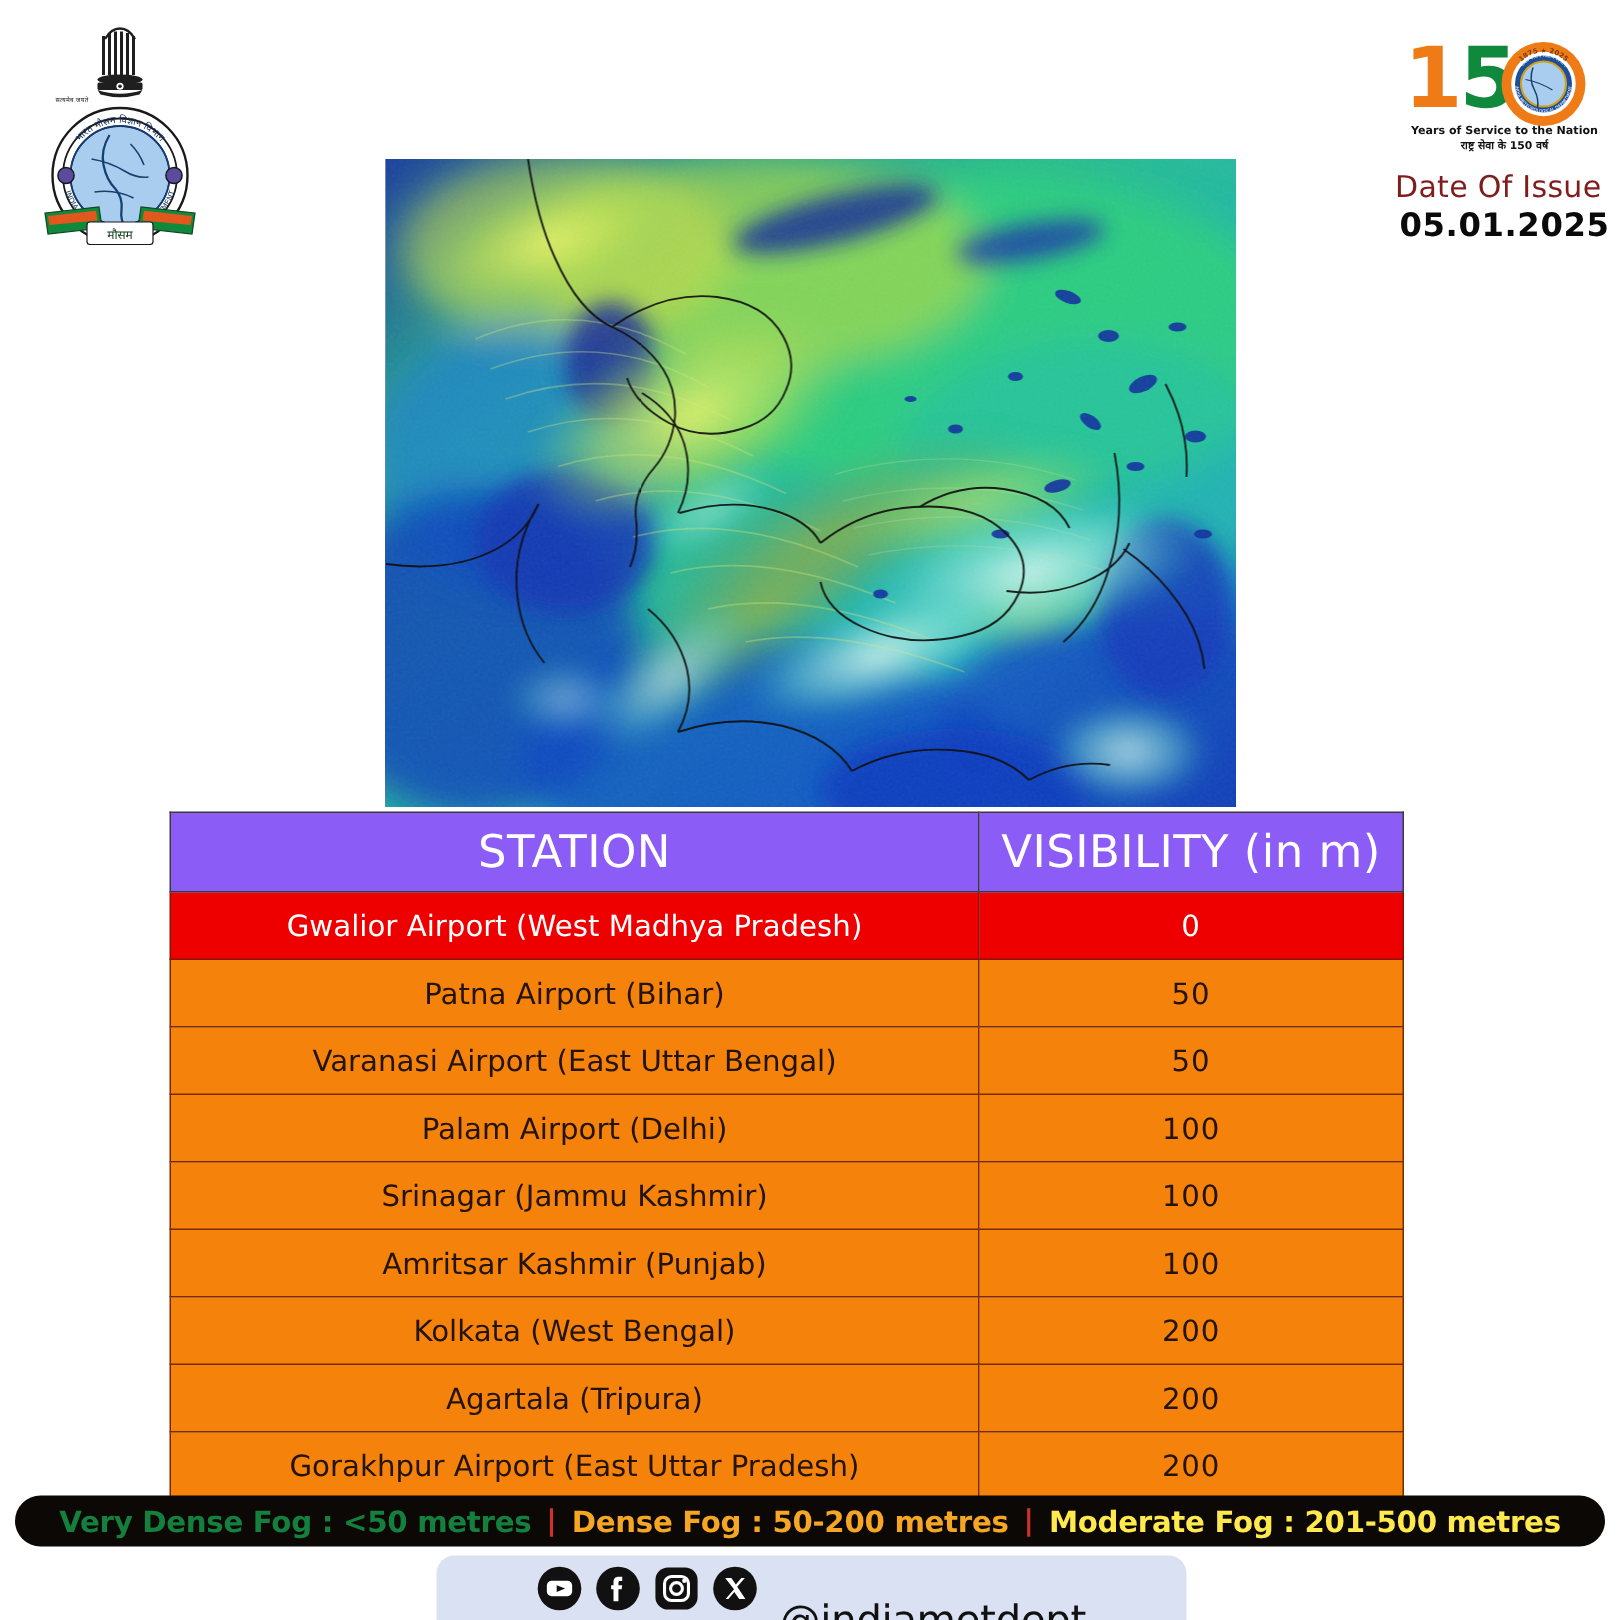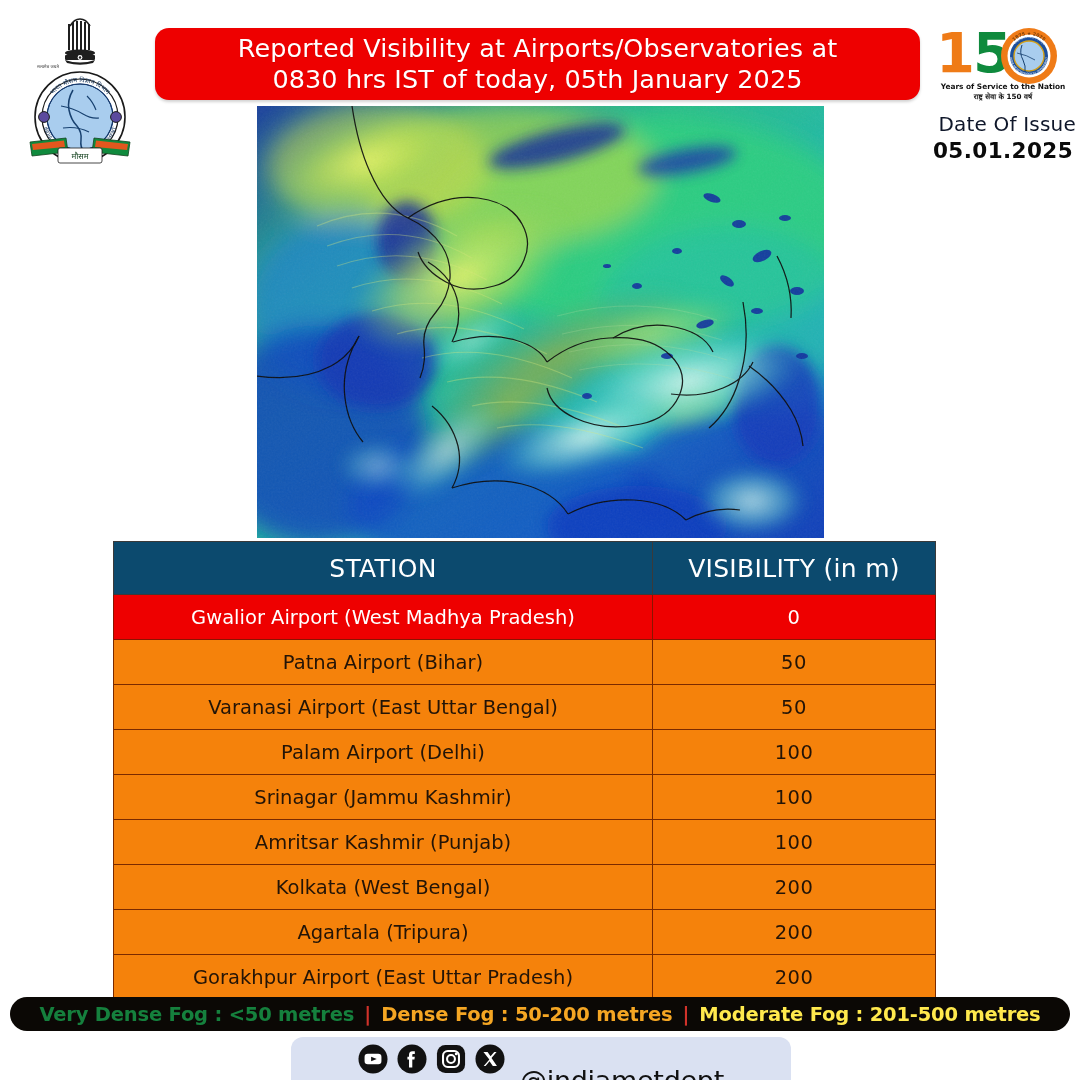--- a/index.html
+++ b/index.html
@@ -59,22 +59,22 @@
     position: absolute; left: 0; top: 62px; width: 146px; text-align: center;
     font-size: 7.4px; font-weight: 700; color: #121212;
     font-family: "DejaVu Sans", sans-serif;
   }
   .ann-sub2 {
     position: absolute; left: 0; top: 71px; width: 146px; text-align: center;
     font-size: 7.2px; font-weight: 700; color: #121212;
     font-family: "DejaVu Sans", sans-serif;
   }
   #doi-label {
-    position: absolute; left: 0; top: 92px; width: 146px; text-align: right;
-    font-size: 20px; color: #0f172a; font-family: "DejaVu Sans", sans-serif;
+    position: absolute; left: 0; top: 92px; width: 146px; text-align: left;
+    font-size: 20px; color: #7f1d1d; font-family: "DejaVu Sans", sans-serif;
     letter-spacing: .2px;
   }
   #doi-date {
     position: absolute; left: 0; top: 118px; width: 146px; text-align: center;
     font-size: 21.5px; font-weight: 700; color: #0a0a0a;
     font-family: "DejaVu Sans", sans-serif; letter-spacing: .4px;
   }
 
   
   #sat-wrap {
@@ -93,22 +93,22 @@
   }
   #vis-table col.c1 { width: 539px; }
   #vis-table col.c2 { width: 283px; }
   #vis-table th, #vis-table td {
     height: 45px; padding: 0 6px;
     text-align: center; vertical-align: middle;
     font-family: "DejaVu Sans", sans-serif;
     border: 1.6px solid #7a2a00;
   }
   #vis-table thead th {
-    background: #0c4a6e; color: #ffffff;
-    font-size: 25px; font-weight: 400; letter-spacing: .3px;
+    background: #8b5cf6; color: #ffffff;
+    font-size: 30px; font-weight: 400; letter-spacing: .3px;
     border-color: #3a3a3a;
     height: 53px;
   }
   #vis-table tbody tr.sev-red td {
     background: #ee0000; color: #ffffff;
     font-size: 19.5px; font-weight: 500;
     border-color: #8a1400;
   }
   #vis-table tbody tr.sev-orange td {
     background: #f5820b; color: #231407;
@@ -197,24 +197,20 @@
     <svg class="ribbon" viewBox="0 0 104 32">
       <path d="M2 6 L38 2 L40 16 L4 20 Z" fill="#0f8a3d" stroke="#14421f" stroke-width=".8"></path>
       <path d="M102 6 L66 2 L64 16 L100 20 Z" fill="#0f8a3d" stroke="#14421f" stroke-width=".8"></path>
       <path d="M4 8 L36 4.5 L37 11 L5 14 Z" fill="#e2571e"></path>
       <path d="M100 8 L68 4.5 L67 11 L99 14 Z" fill="#e2571e"></path>
       <rect x="30" y="12" width="44" height="15" rx="2" fill="#ffffff" stroke="#1a1a1a" stroke-width=".8"></rect>
       <text x="52" y="23" font-size="8" text-anchor="middle" fill="#14421f" font-family="DejaVu Sans, sans-serif">मौसम</text>
     </svg>
   </div>
 
-  <div id="title-pill">
-    <div class="t">Reported Visibility at Airports/Observatories at
-0830 hrs IST of today, 05th January 2025</div>
-  </div>
 
   <div id="anniv">
     <div id="anniv-mark">
       <div class="num150"><span class="o">1</span><span class="g">5</span></div>
       <svg class="ann-ring" viewBox="0 0 58 58">
         <circle cx="29" cy="29" r="28" fill="#ef7b17"></circle>
         <circle cx="29" cy="29" r="21.5" fill="#ffffff"></circle>
         <circle cx="29" cy="29" r="19" fill="#1b4f9c"></circle>
         <circle cx="29" cy="29" r="15" fill="#a9cdee" stroke="#d4a017" stroke-width="1.4"></circle>
         <path d="M22 18 q-3 8 1 15 q3 6 2 12" fill="none" stroke="#17406f" stroke-width="1"></path>

